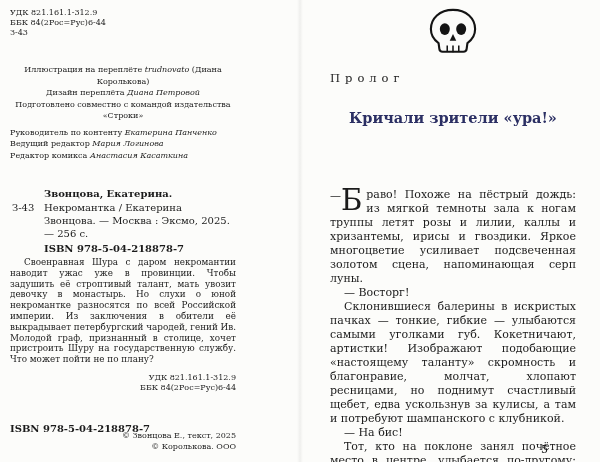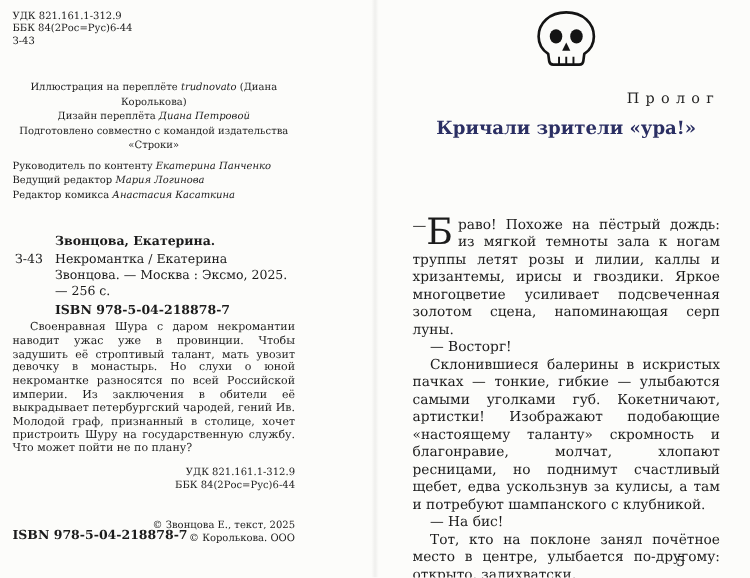--- a/index.html
+++ b/index.html
@@ -22,28 +22,28 @@
   .center-credits{margin-top:26px;text-align:center;font-size:8px;line-height:11.5px;}
   .staff{margin-top:5px;text-align:left;font-size:8px;line-height:11.5px;}
   .bib{margin-top:26px;font-size:10px;line-height:13px;}
   .bib-author{margin-left:34px;font-weight:bold;}
   .bib-entry{position:relative;padding-left:34px;margin-top:1px;}
   .bib-code{position:absolute;left:2px;top:0;}
   .bib-isbn{margin-left:34px;font-weight:bold;margin-top:2px;}
   .annotation{margin:2px 0 0 0;font-size:8.8px;line-height:10.8px;
     text-align:justify;text-indent:14px;}
   .codes-bottom{margin-top:8px;text-align:right;font-size:8px;line-height:10px;}
-  .copyright{position:absolute;right:64px;bottom:26px;text-align:right;
+  .copyright{position:absolute;right:64px;bottom:10px;text-align:right;
     font-size:8px;line-height:10.5px;}
   .isbn-bottom{position:absolute;left:10px;bottom:28px;font-size:10px;font-weight:bold;}
 
   
   .skull-wrap{text-align:center;margin-top:2px;height:52px;}
-  .prologue{margin-top:12px;text-align:right;font-size:11.5px;letter-spacing:5px;color:#222;}
-  .chapter-title{margin-top:9px;text-align:center;font-size:14.5px;font-weight:bold;color:#2b2f63;}
+  .prologue{margin-top:12px;text-align:left;font-size:11.5px;letter-spacing:5px;color:#222;}
+  .chapter-title{margin-top:24px;text-align:center;font-size:14.5px;font-weight:bold;color:#2b2f63;}
   .body-text{margin-top:62px;font-size:11px;line-height:14px;text-align:justify;}
   .body-text p{margin:0;}
   .body-text p.indent{text-indent:14px;}
   .opener{float:left;margin:0 4px 0 0;}
   .opener .dash{display:inline-block;vertical-align:top;font-size:11px;line-height:15px;}
   .opener .initial{font-size:29px;line-height:25px;}
   .page-number{position:absolute;right:52px;bottom:6px;font-size:11px;color:#1b1b1b;}
 </style>
 </head>
 <body>

